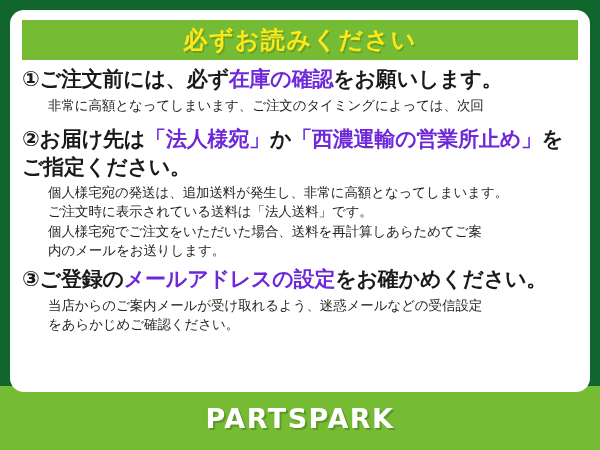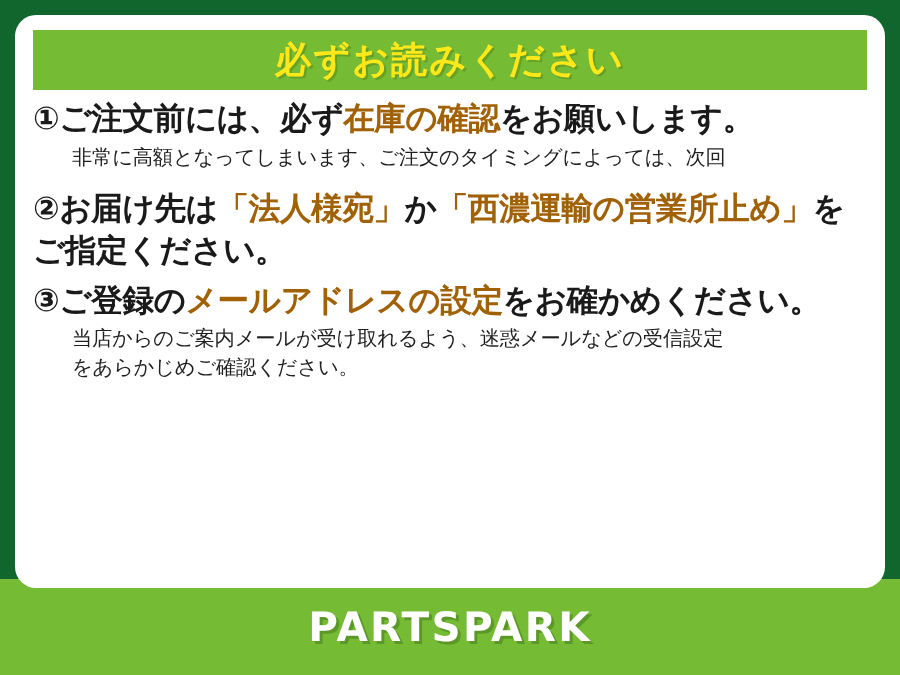--- a/index.html
+++ b/index.html
@@ -100,21 +100,21 @@
     margin: 0;
     padding: 0 0 0 2px;
     white-space: nowrap;
   }
 
   .item-heading.wrapped {
     white-space: normal;
   }
 
   .hl {
-    color: #a16207;
+    color: #6d28d9;
   }
 
   .item-note {
     font-size: 13.5px;
     color: #1f1f1f;
     line-height: 1.42;
     margin: 2px 0 0 0;
     padding-left: 28px;
     letter-spacing: -0.1px;
   }
@@ -146,20 +146,26 @@
 
       <div class="item" id="item-1">
         <p class="item-heading"><span>①</span><span>ご注文前には、必ず</span><span class="hl">在庫の確認</span><span>をお願いします。</span></p>
         <div class="item-note">
             <div>非常に高額となってしまいます、ご注文のタイミングによっては、次回</div>
           </div>
       </div>
 
       <div class="item" id="item-2">
         <p class="item-heading wrapped"><span>②</span><span>お届け先は</span><span class="hl">「法人様宛」</span><span>か</span><span class="hl">「西濃運輸の営業所止め」</span><span>をご指定ください。</span></p>
+        <div class="item-note">
+            <div>個人様宅宛の発送は、追加送料が発生し、非常に高額となってしまいます。</div>
+            <div>ご注文時に表示されている送料は「法人送料」です。</div>
+            <div>個人様宅宛でご注文をいただいた場合、送料を再計算しあらためてご案</div>
+            <div>内のメールをお送りします。</div>
+          </div>
       </div>
 
       <div class="item" id="item-3">
         <p class="item-heading"><span>③</span><span>ご登録の</span><span class="hl">メールアドレスの設定</span><span>をお確かめください。</span></p>
         <div class="item-note">
             <div>当店からのご案内メールが受け取れるよう、迷惑メールなどの受信設定</div>
             <div>をあらかじめご確認ください。</div>
           </div>
       </div>
 

